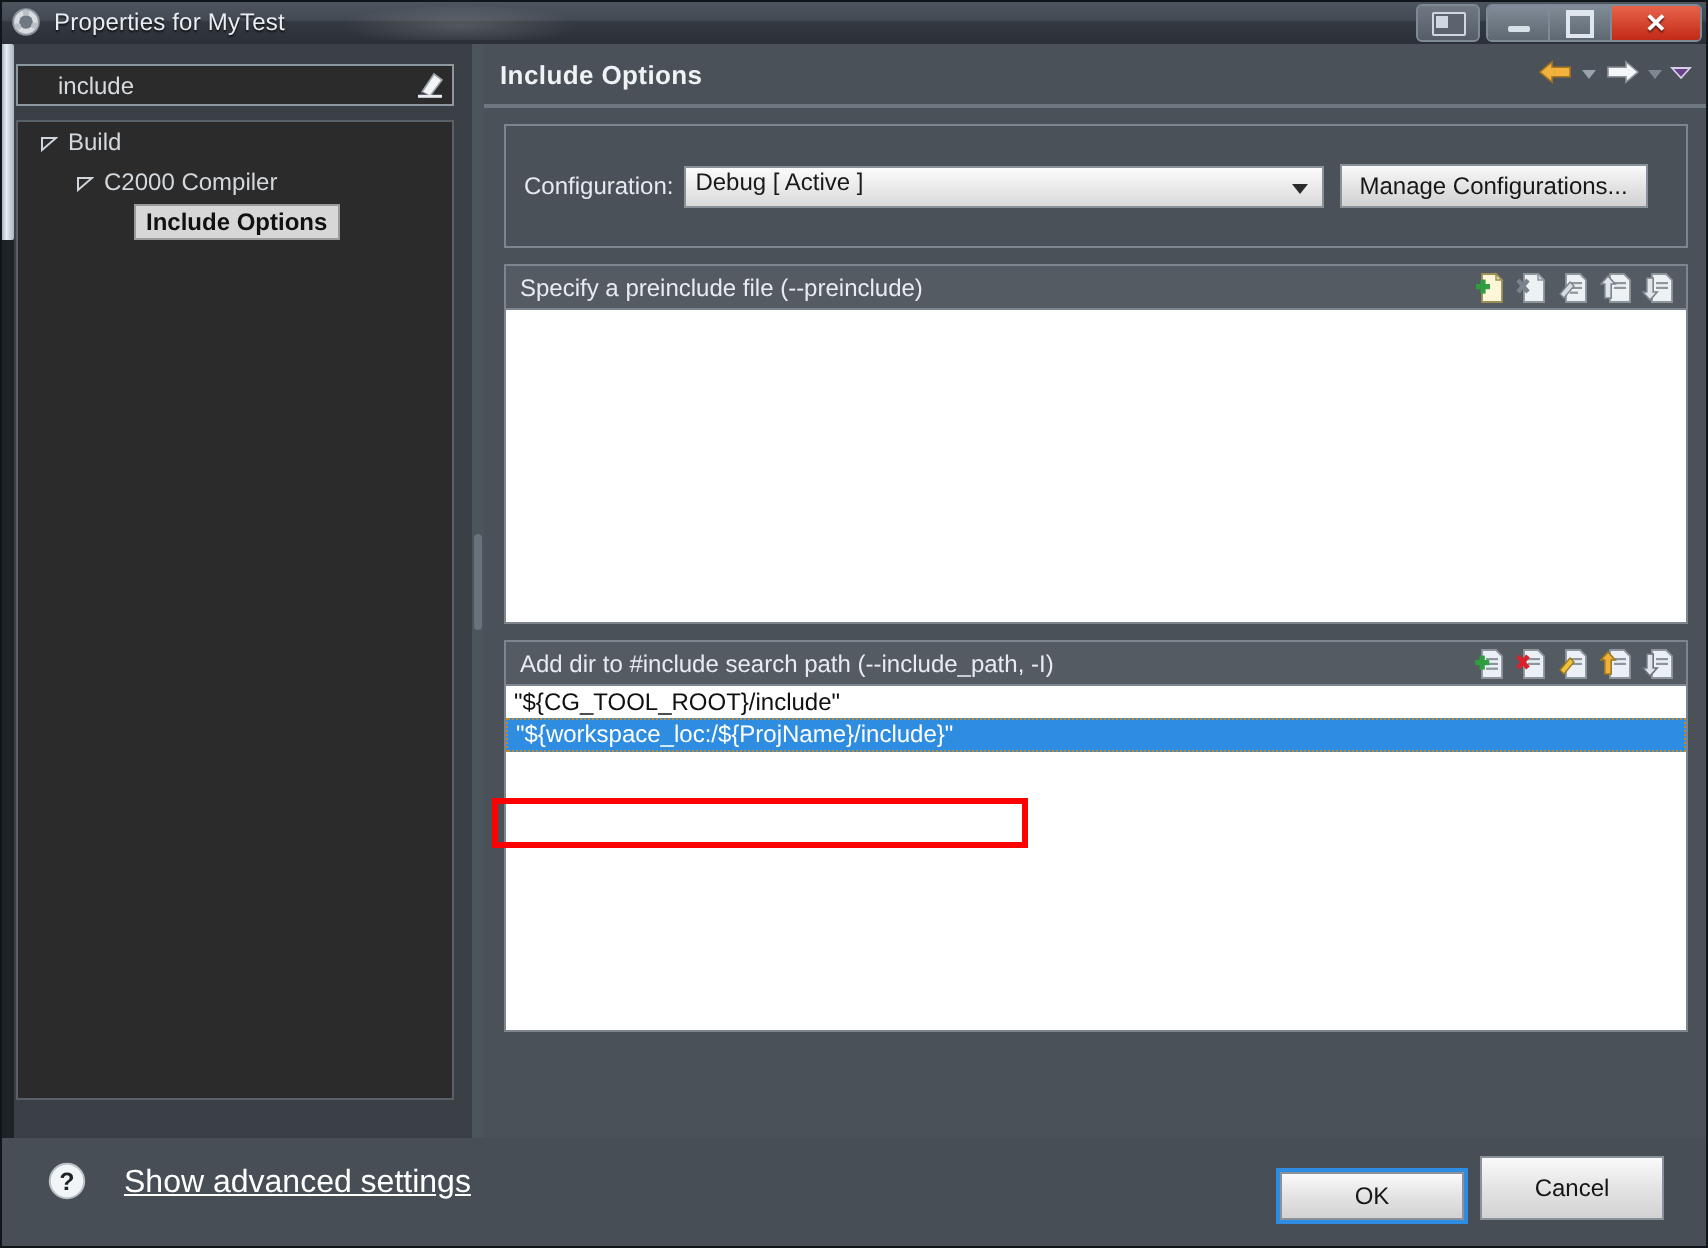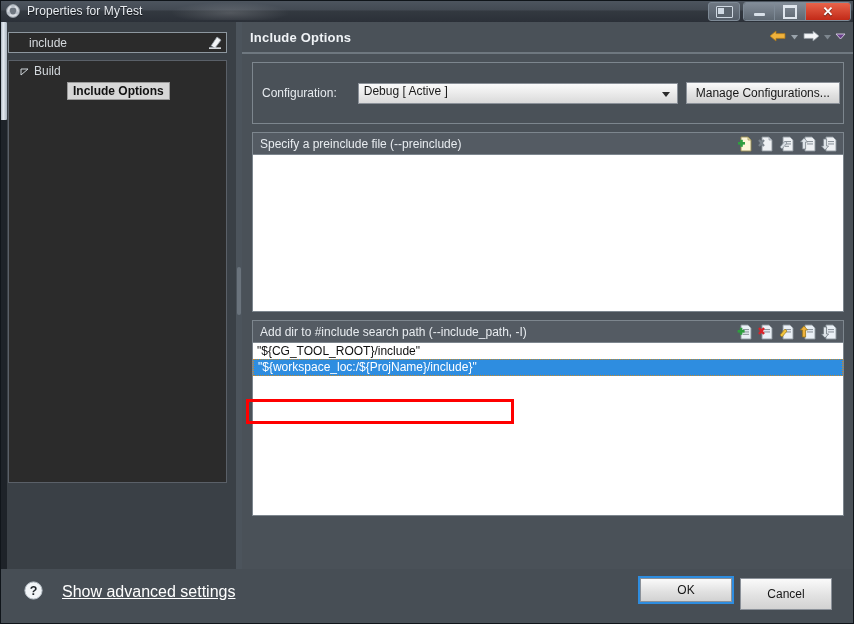--- a/index.html
+++ b/index.html
@@ -69,21 +69,21 @@
     background:#2b2b2b;border:1px solid #8d979f;
     display:flex;align-items:center;
   }
   .search-input{
     flex:1;background:transparent;border:none;outline:none;color:#d6dade;
     font-family:"Liberation Sans", sans-serif;font-size:12px;padding-left:20px;
   }
   .clear-icon{width:22px;height:19px;display:flex;align-items:center;justify-content:center;}
 
   .tree{
-    position:absolute;left:8px;top:38px;width:219px;height:423px;
+    position:absolute;left:8px;top:38px;width:219px;height:490px;
     background:#2b2b2b;border:1px solid #5a6068;box-sizing:border-box;overflow:hidden;
   }
   .tnode{display:flex;align-items:center;height:20px;color:#d3d8dd;font-size:12px;white-space:nowrap;}
   .tnode .arrow{
     width:14px;display:flex;align-items:center;justify-content:center;flex:0 0 auto;
   }
   .tnode .arrow svg{display:block;}
   .tnode.l0{padding-left:8px;}
   .tnode.l1{padding-left:26px;}
   .tnode.l2{padding-left:58px;}
@@ -106,21 +106,21 @@
   .hdr-rule{position:absolute;left:0;top:30px;width:612px;height:2px;background:#6f7880;}
 
   .panel-area{position:absolute;left:0;top:32px;width:612px;height:497px;background:#4a5158;padding:0;}
 
   .group{
     position:absolute;box-sizing:border-box;
     border:1px solid #7d868e;background:#4a5158;
   }
   .group.config{left:10px;top:8px;width:592px;height:62px;}
   .cfg-row{display:flex;align-items:center;height:100%;padding-left:9px;}
-  .cfg-label{color:#e7ebef;font-size:12px;margin-right:21px;}
+  .cfg-label{color:#e7ebef;font-size:12px;margin-right:5px;}
   .combo{
     width:320px;height:21px;box-sizing:border-box;
     background:linear-gradient(to bottom,#fbfbfb,#dadada);
     border:1px solid #8b9199;display:flex;align-items:flex-start;
     position:relative;
   }
   .combo .val{color:#1a1a1a;font-size:12px;padding-left:5px;}
   .combo .chev{position:absolute;right:7px;top:8px;width:0;height:0;border-left:4px solid transparent;border-right:4px solid transparent;border-top:5px solid #2b2b2b;}
   .btn{
     box-sizing:border-box;height:22px;padding:0 9px;
@@ -154,21 +154,21 @@
   }
 
   
   .footer{position:absolute;left:0;top:569px;width:854px;height:55px;background:#474e55;}
   .footer-inner{position:absolute;left:6px;top:0;width:842px;height:44px;}
   .help-icon{position:absolute;left:18px;top:12px;width:19px;height:19px;}
   .adv-link{
     position:absolute;left:56px;top:14px;color:#ffffff;font-size:16px;
     text-decoration:underline;white-space:nowrap;
   }
-  .footer-btns{position:absolute;right:16px;top:9px;display:flex;align-items:flex-start;gap:8px;}
+  .footer-btns{position:absolute;right:16px;top:9px;display:flex;align-items:flex-end;gap:8px;}
   .btn.ok{width:92px;height:24px;box-shadow:0 0 0 2px #2e8de0;}
   .btn.cancel{width:92px;height:32px;}
   .outer-edge{position:absolute;left:0;top:0;width:854px;height:624px;border:1px solid #10151a;box-sizing:border-box;pointer-events:none;}
 </style>
 </head>
 <body>
 
 <div class="win">
 
   <div class="titlebar">
@@ -227,20 +227,28 @@
 
         <div class="tnode l0">
           <span class="arrow">
             <svg width="9" height="9" viewBox="0 0 9 9">
               <polygon points="1,2 8,2 1,8" fill="none" stroke="#cfd5da" stroke-width="1"></polygon>
             </svg>
           </span>
           <span class="lbl">Build</span>
         </div>
 
+        <div class="tnode l1">
+          <span class="arrow">
+            <svg width="9" height="9" viewBox="0 0 9 9">
+              <polygon points="1,2 8,2 1,8" fill="none" stroke="#cfd5da" stroke-width="1"></polygon>
+            </svg>
+          </span>
+          <span class="lbl">C2000 Compiler</span>
+        </div>
 
         <div class="tnode l2 sel">
           <span class="lbl">Include Options</span>
         </div>
 
       </div>
     </div>
 
     <div class="v-split">
       <div class="grip"></div>

